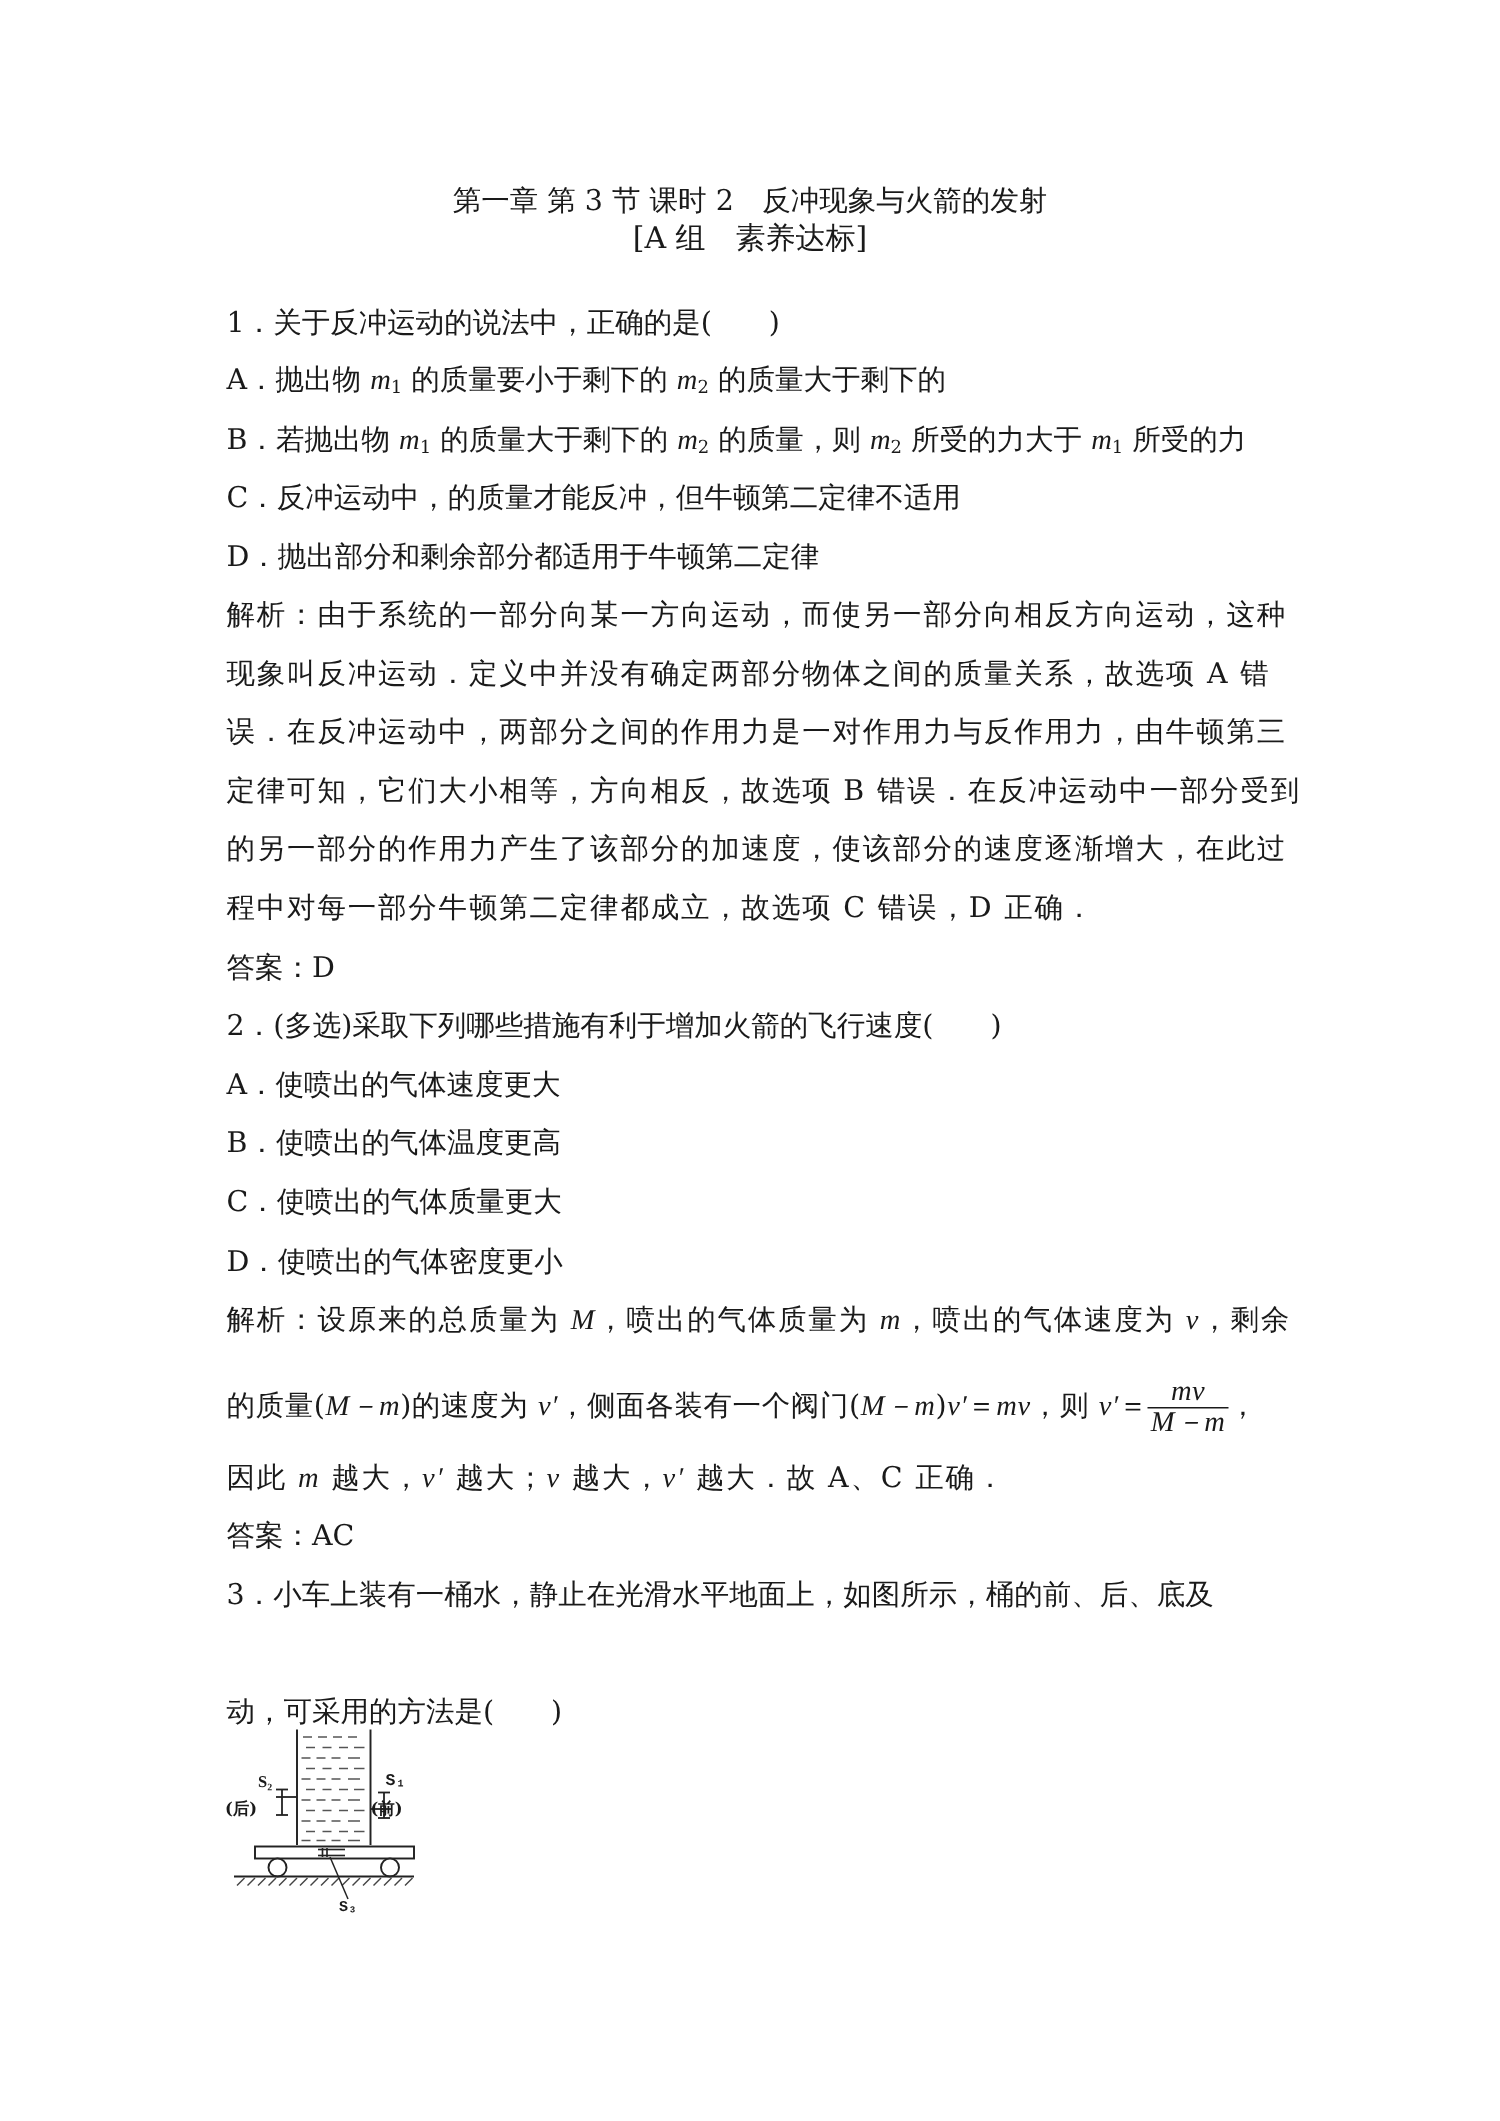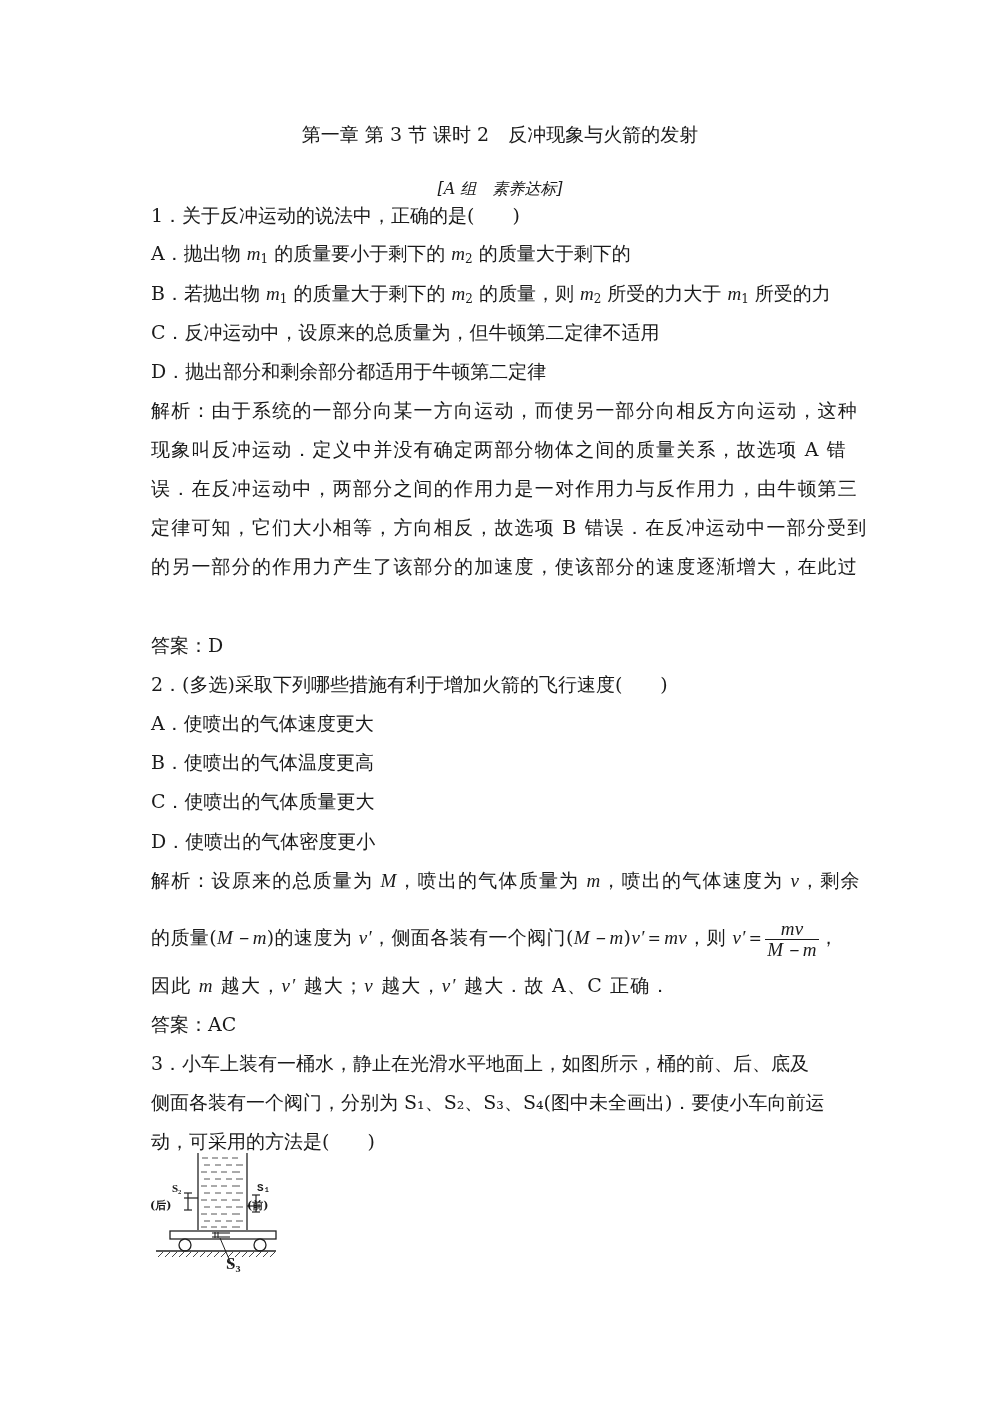--- a/index.html
+++ b/index.html
@@ -8,21 +8,21 @@
     font-family: "DejaVu Serif", "Liberation Serif", serif;
     color: #1a1a1a;
   }
   .page { position: absolute; left: 0; top: 0; width: 884px; height: 1414px; }
   .line {
     position: absolute; left: 151px; width: 710px;
     font-size: 19px; line-height: 24px; white-space: nowrap;
   }
   .center { left: 0; width: 1000px; text-align: center; }
   .title { top: 122px; font-size: 19px; }
-  .subtitle { top: 177px; font-size: 16px; font-style: italic; }
+  .subtitle { top: 146px; font-size: 20px; }
   .bold { font-weight: normal; }
   .analysis { letter-spacing: 1.2px; }
   i.m { font-family: "Liberation Serif", serif; font-style: italic; }
   sub { font-size: 12px; vertical-align: -3px; }
   .frac {
     display: inline-block; vertical-align: middle; text-align: center;
     font-family: "Liberation Serif", serif; font-style: italic; line-height: 20px;
   }
   .frac .num { display: block; border-bottom: 1.5px solid #1a1a1a; padding: 0 2px; }
   .frac .den { display: block; padding: 0 2px; }
@@ -36,30 +36,31 @@
   <div class="line center title">第一章 第 3 节 课时 2　反冲现象与火箭的发射</div>
   <div class="line center subtitle">[A 组　素养达标]</div>
 
   <div class="line" style="top:203px">1．关于反冲运动的说法中，正确的是(　　)</div>
   <div class="line" style="top:241px">
     <span>A．抛出物 </span><i class="m">m</i><sub>1</sub><span> 的质量要小于剩下的 </span><i class="m">m</i><sub>2</sub><span> 的质量大于剩下的</span>
   </div>
   <div class="line" style="top:281px">
     <span>B．若抛出物 </span><i class="m">m</i><sub>1</sub><span> 的质量大于剩下的 </span><i class="m">m</i><sub>2</sub><span> 的质量，则 </span><i class="m">m</i><sub>2</sub><span> 所受的力大于 </span><i class="m">m</i><sub>1</sub><span> 所受的力</span>
   </div>
-  <div class="line" style="top:320px">C．反冲运动中，设原来的总质量为，但牛顿第二定律不适用</div>
+  <div class="line" style="top:320px">C．反冲运动中，的质量才能反冲，但牛顿第二定律不适用</div>
   <div class="line" style="top:359px">D．抛出部分和剩余部分都适用于牛顿第二定律</div>
 
   <div class="line analysis" style="top:398px">
     <span class="bold">解析：</span><span>由于系统的一部分向某一方向运动，而使另一部分向相反方向运动，这种</span>
   </div>
   <div class="line analysis" style="top:437px">现象叫反冲运动．定义中并没有确定两部分物体之间的质量关系，故选项 A 错</div>
   <div class="line analysis" style="top:476px">误．在反冲运动中，两部分之间的作用力是一对作用力与反作用力，由牛顿第三</div>
   <div class="line analysis" style="top:515px">定律可知，它们大小相等，方向相反，故选项 B 错误．在反冲运动中一部分受到</div>
   <div class="line analysis" style="top:554px">的另一部分的作用力产生了该部分的加速度，使该部分的速度逐渐增大，在此过</div>
+  <div class="line analysis" style="top:593px">程中对每一部分牛顿第二定律都成立，故选项 C 错误，D 正确．</div>
   <div class="line" style="top:633px">
     <span class="bold">答案：</span><span>D</span>
   </div>
 
   <div class="line" style="top:672px">2．(多选)采取下列哪些措施有利于增加火箭的飞行速度(　　)</div>
   <div class="line" style="top:711px">A．使喷出的气体速度更大</div>
   <div class="line" style="top:750px">B．使喷出的气体温度更高</div>
   <div class="line" style="top:789px">C．使喷出的气体质量更大</div>
   <div class="line" style="top:829px">D．使喷出的气体密度更小</div>
 
@@ -72,21 +73,20 @@
   </div>
 
   <div class="line analysis" style="top:973px">
     <span>因此 </span><i class="m">m</i><span> 越大，</span><i class="m">v′</i><span> 越大；</span><i class="m">v</i><span> 越大，</span><i class="m">v′</i><span> 越大．故 A、C 正确．</span>
   </div>
   <div class="line" style="top:1012px">
     <span class="bold">答案：</span><span>AC</span>
   </div>
 
   <div class="line" style="top:1051px">3．小车上装有一桶水，静止在光滑水平地面上，如图所示，桶的前、后、底及</div>
-  <div class="line" style="top:1090px">侧面各装有一个阀门，分别为 S₁、S₂、S₃、S₄(图中未全画出)．要使小车向前运</div>
   <div class="line" style="top:1129px">动，可采用的方法是(　　)</div>
 
   <div class="figure">
     <svg width="130" height="136" viewBox="0 0 130 136">
 
       <line x1="50" y1="3" x2="50" y2="80" stroke="#222" stroke-width="1.3"></line>
       <line x1="99" y1="3" x2="99" y2="80" stroke="#222" stroke-width="1.3"></line>
 
       <g stroke="#555" stroke-width="1">
         <line x1="54" y1="8" x2="60" y2="8"></line>
@@ -175,16 +175,16 @@
         <line x1="115" y1="107" x2="120" y2="102"></line>
           <line x1="122" y1="107" x2="127" y2="102"></line>
       </g>
 
       <line x1="72" y1="88" x2="84" y2="116" stroke="#222" stroke-width="1"></line>
     </svg>
     <span style="position:absolute; left:24px; top:32px; font-size:11px; font-weight:bold; font-family:'Liberation Serif', serif;">S₂</span>
     <span style="position:absolute; left:2px; top:48px; font-size:11px; font-weight:bold; font-family:'DejaVu Serif', serif;">(后)</span>
     <span style="position:absolute; left:109px; top:32px; font-size:11px; font-weight:bold; font-family:Liberation Mono, monospace;">S₁</span>
     <span style="position:absolute; left:99px; top:48px; font-size:11px; font-weight:bold; font-family:'DejaVu Serif', serif;">(前)</span>
-    <span style="position:absolute; left:78px; top:104px; font-size:17px; font-weight:bold; font-family:Liberation Serif, serif;">S₃</span>
+    <span style="position:absolute; left:78px; top:117px; font-size:10px; font-weight:bold; font-family:Liberation Mono, monospace;">S₃</span>
   </div>
 
 </div>
 
 </body></html>

